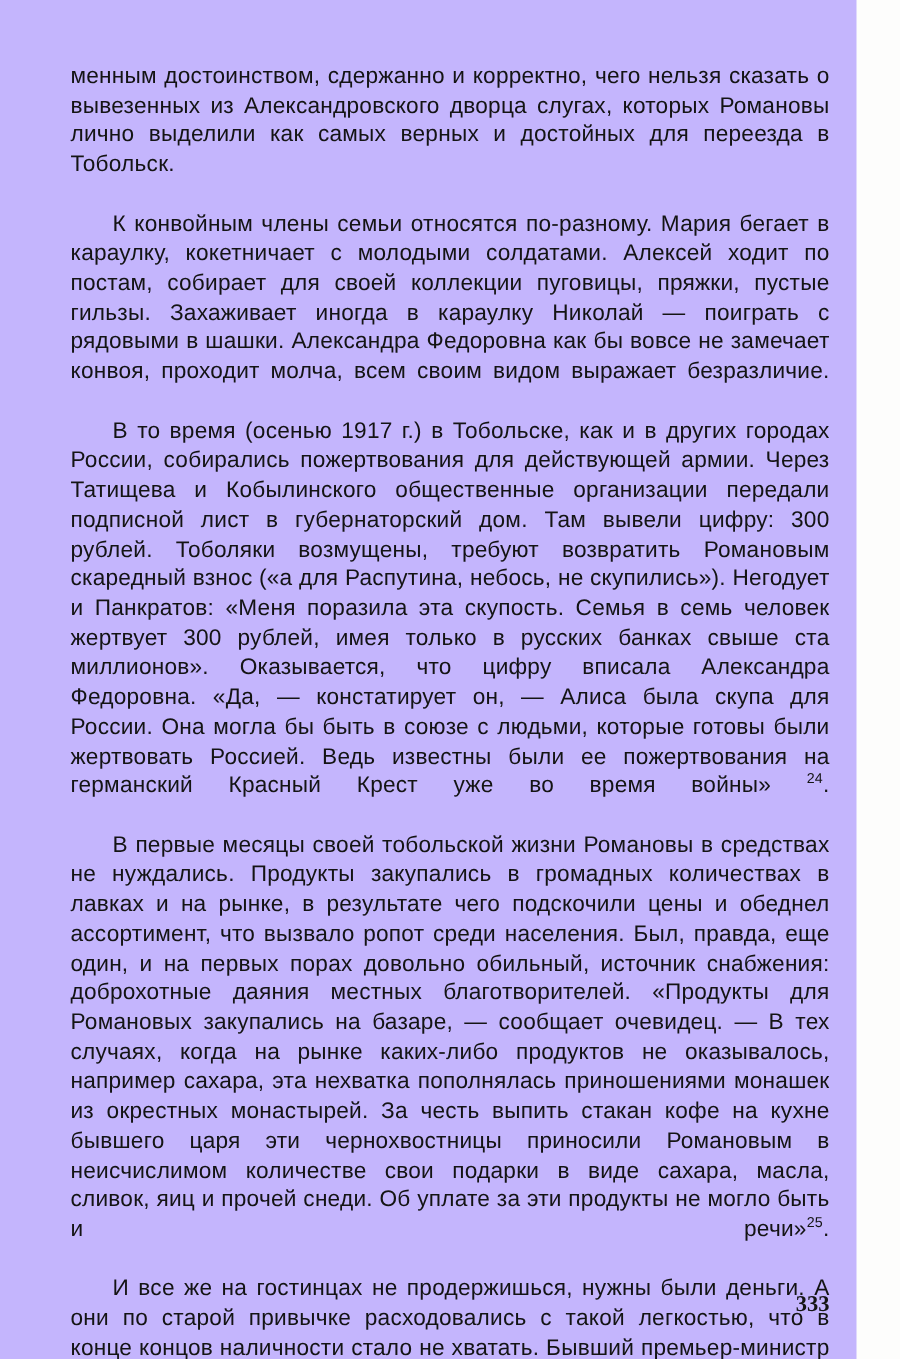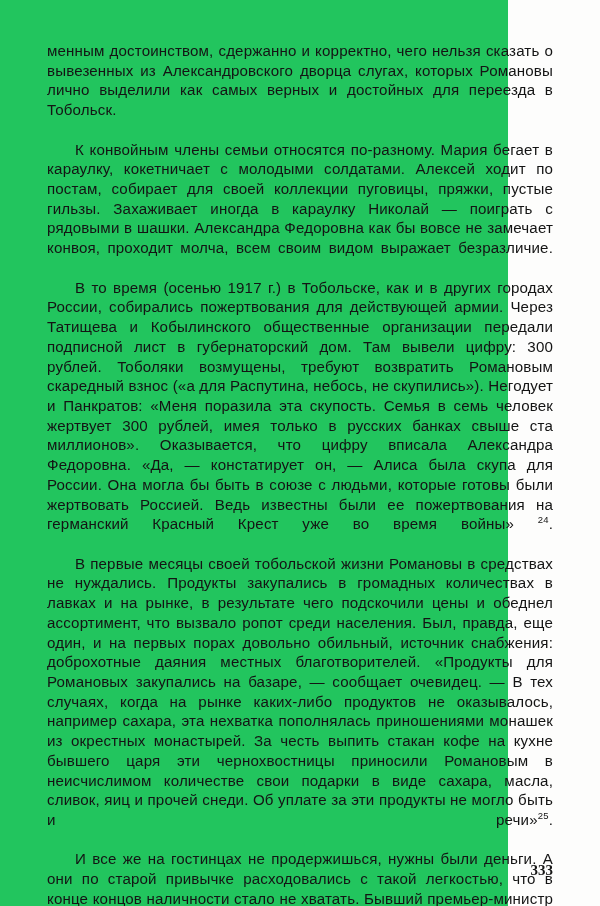--- a/index.html
+++ b/index.html
@@ -10,23 +10,23 @@
     width: 600px;
     height: 906px;
     background: #fdfdfc;
     font-family: "Liberation Sans", sans-serif;
     color: #111111;
     overflow: hidden;
   }
 
   #page {
     position: relative;
-    width: 508px;
+    width: 571px;
     height: 906px;
-    background: #22c55e;
+    background: #c4b5fd;
   }
 
   #text-column {
     position: absolute;
     left: 47px;
     top: 41px;
     width: 506px;
     font-size: 15.1px;
     line-height: 19.72px;
     text-align: justify;

